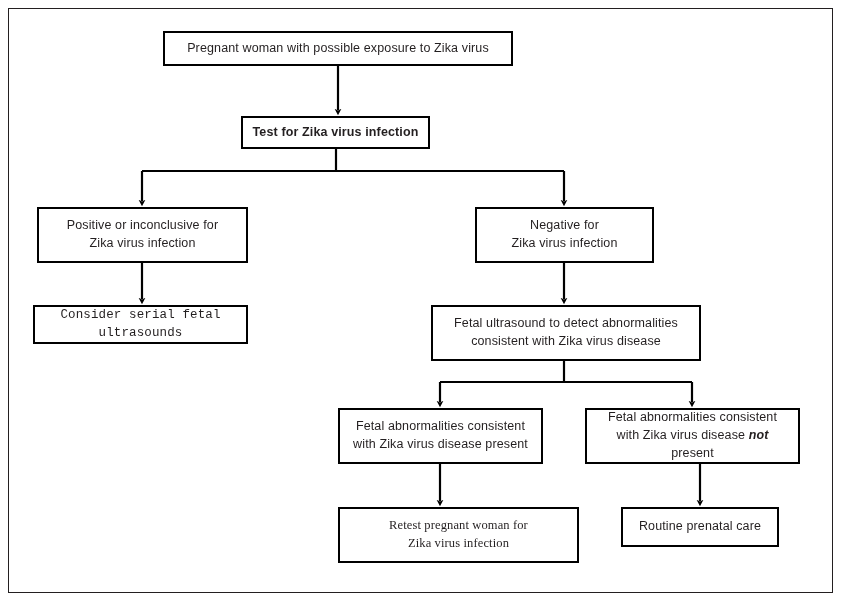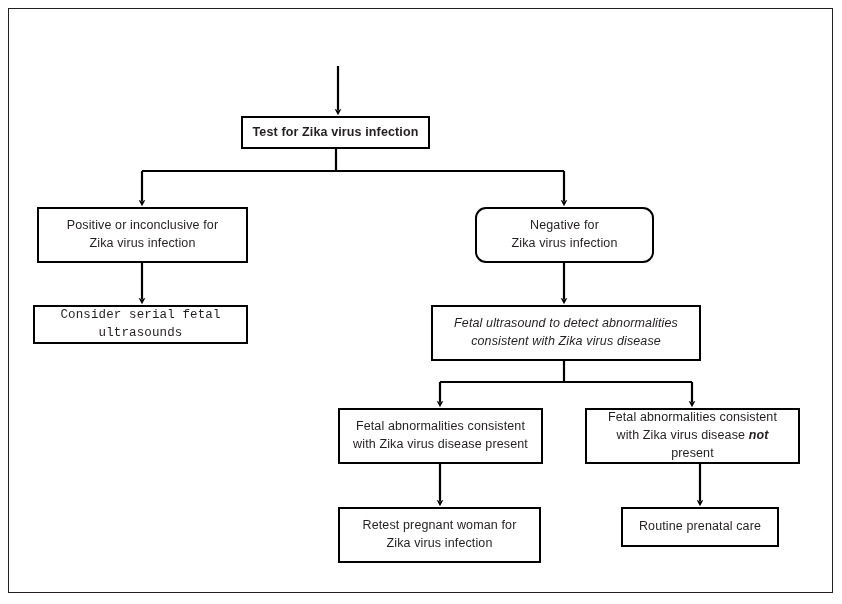--- a/index.html
+++ b/index.html
@@ -52,26 +52,26 @@
     padding: 0 8px;
     white-space: pre-line;
   }
   .node em {
     font-weight: bold;
   }
   
   #node-exposure        { left: 163px; top: 31px;  width: 350px; height: 35px; }
   #node-test            { left: 241px; top: 116px; width: 189px; height: 33px; font-weight: bold; }
   #node-positive        { left: 37px;  top: 207px; width: 211px; height: 56px; }
-  #node-negative        { left: 475px; top: 207px; width: 179px; height: 56px; border-radius: 11px; }
+  #node-negative        { left: 475px; top: 207px; width: 179px; height: 56px; }
   #node-serial-us       { left: 33px;  top: 305px; width: 215px; height: 39px; font-family: Liberation Mono, monospace; }
-  #node-fetal-us        { left: 431px; top: 305px; width: 270px; height: 56px; font-style: italic; }
+  #node-fetal-us        { left: 431px; top: 305px; width: 270px; height: 56px; }
   #node-abn-present     { left: 338px; top: 408px; width: 205px; height: 56px; }
   #node-abn-not-present { left: 585px; top: 408px; width: 215px; height: 56px; }
-  #node-retest          { left: 338px; top: 507px; width: 203px; height: 56px; }
+  #node-retest          { left: 338px; top: 507px; width: 241px; height: 56px; font-family: Liberation Serif, serif; }
   #node-routine         { left: 621px; top: 507px; width: 158px; height: 40px; }
 </style>
 </head>
 <body>
 
 <div id="canvas">
 
   <div id="frame"></div>
 
   <svg id="diagram" viewBox="0 0 842 604" xmlns="http://www.w3.org/2000/svg">
@@ -98,20 +98,23 @@
       <line x1="440" y1="382" x2="692" y2="382"></line>
       <line x1="440" y1="382" x2="440" y2="402" marker-end="url(#arrowhead)"></line>
       <line x1="692" y1="382" x2="692" y2="402" marker-end="url(#arrowhead)"></line>
 
       <line x1="440" y1="464" x2="440" y2="501" marker-end="url(#arrowhead)"></line>
 
       <line x1="700" y1="464" x2="700" y2="501" marker-end="url(#arrowhead)"></line>
     </g>
   </svg>
 
+  <div class="node" id="node-exposure">
+    <span class="label">Pregnant woman with possible exposure to Zika virus</span>
+  </div>
 
   <div class="node" id="node-test">
     <span class="label">Test for Zika virus infection</span>
   </div>
 
   <div class="node" id="node-positive">
     <span class="label">Positive or inconclusive for
 Zika virus infection</span>
   </div>
 

